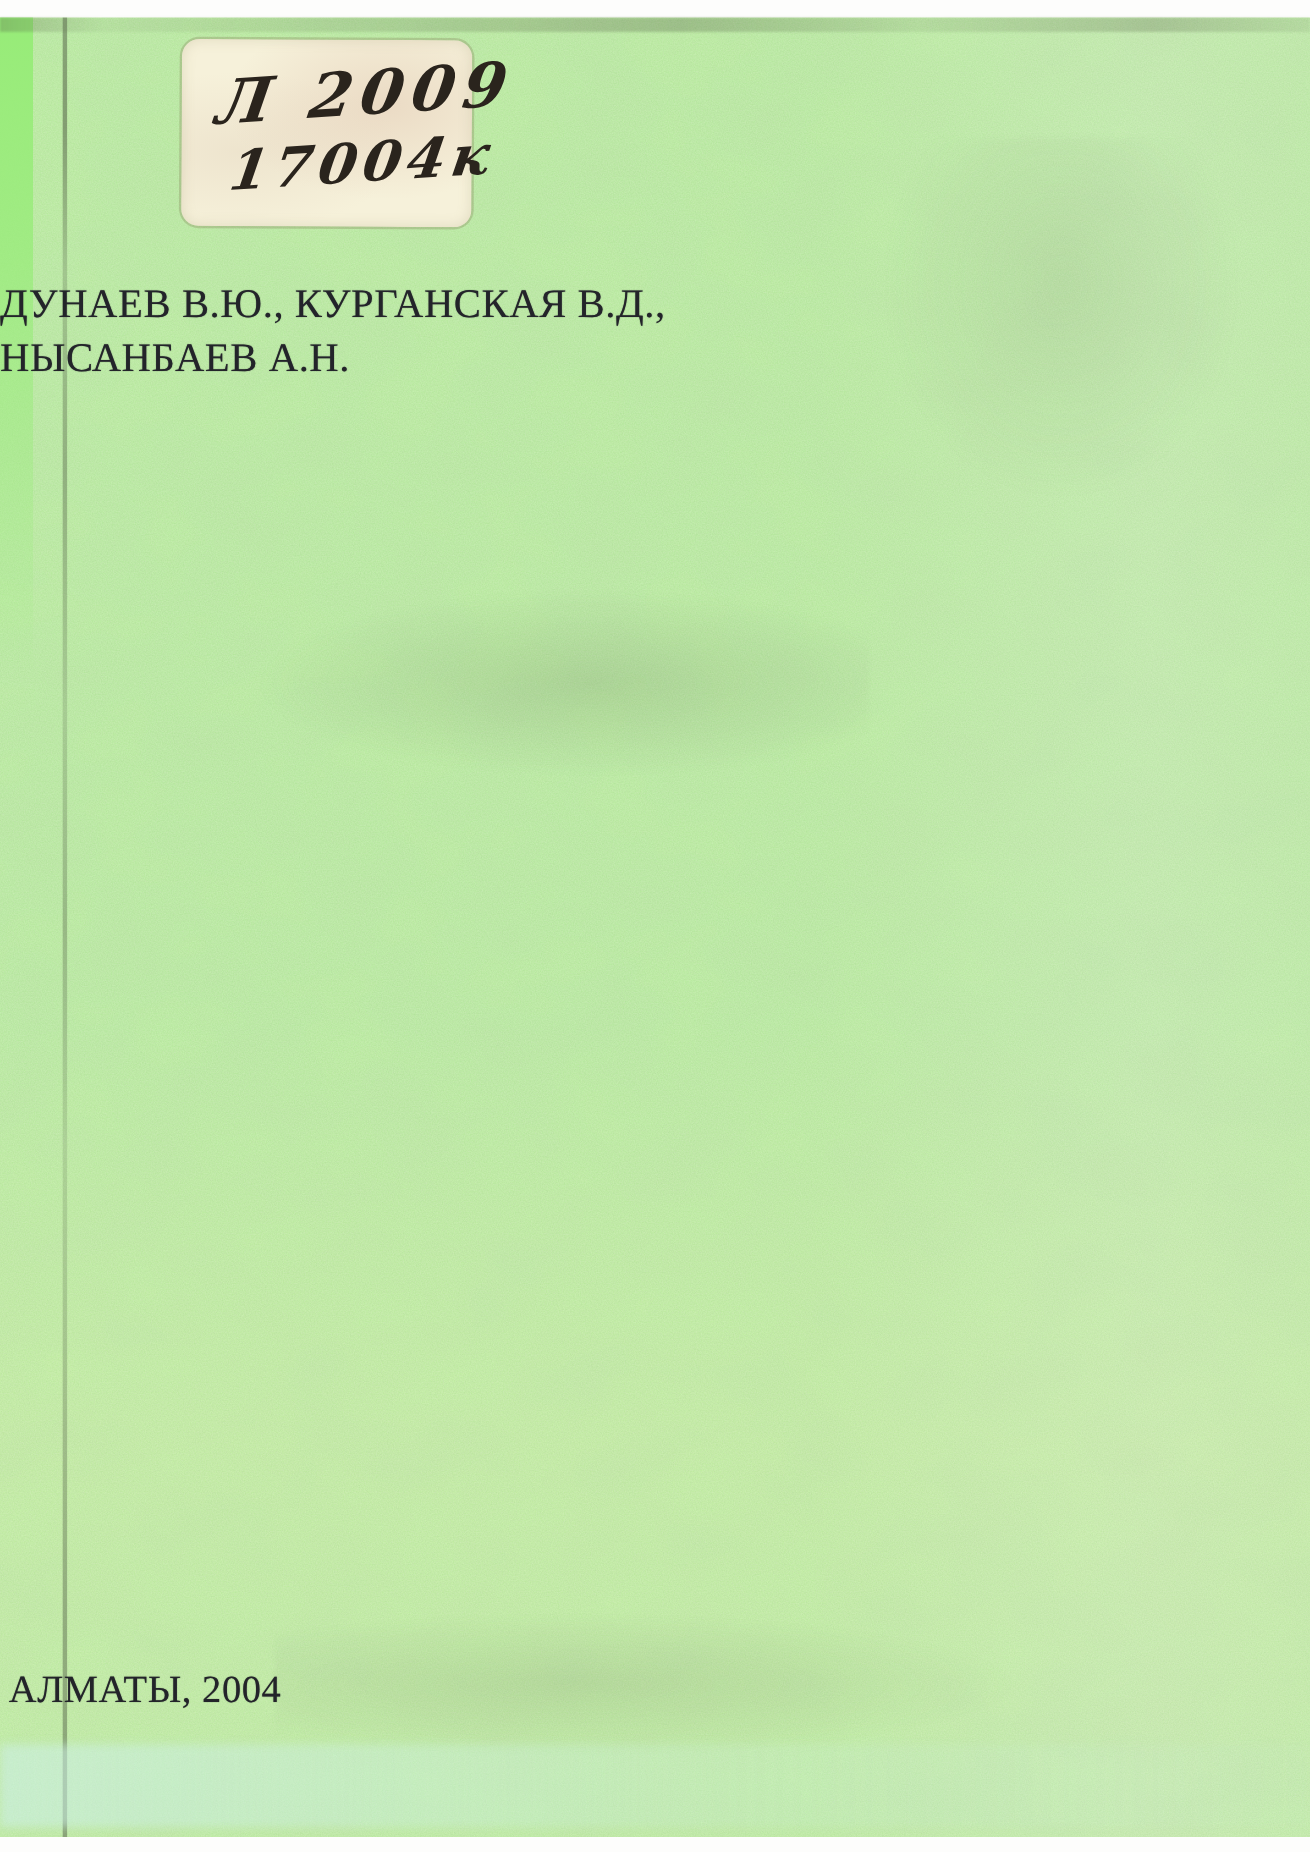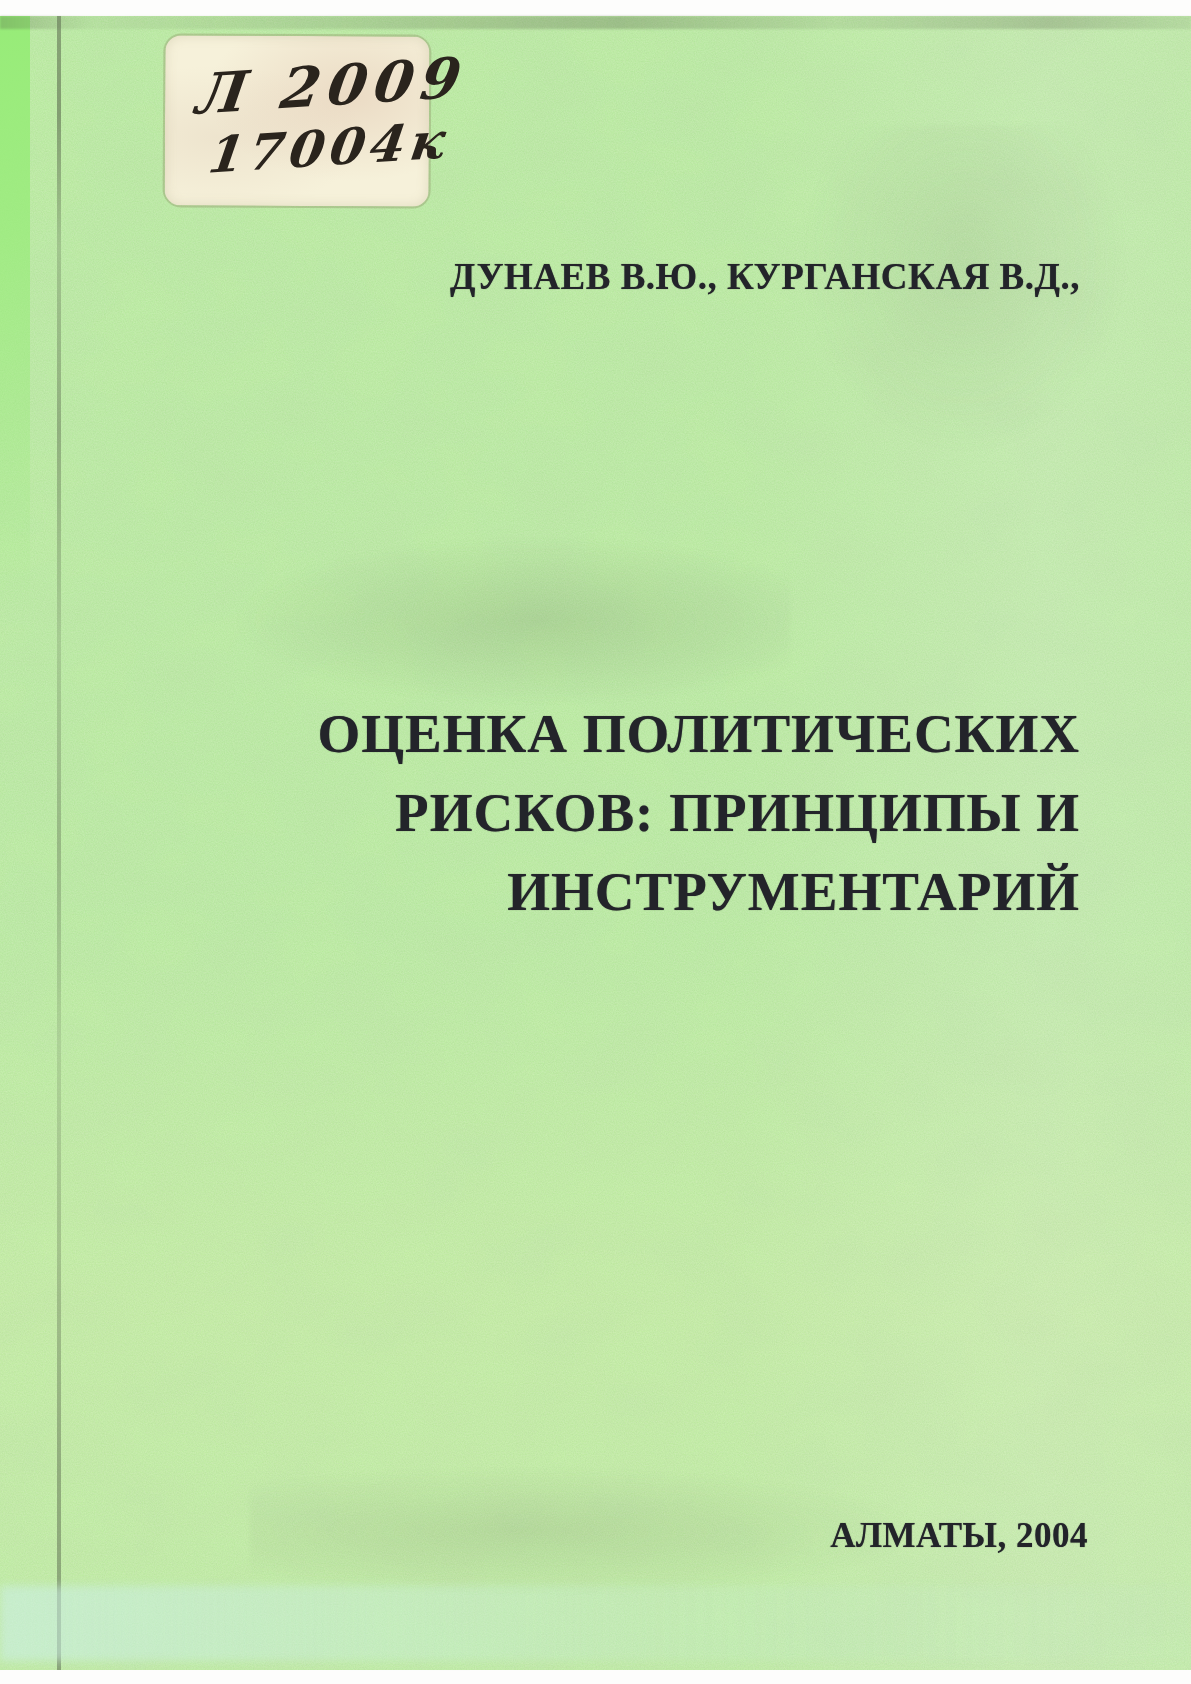--- a/index.html
+++ b/index.html
@@ -91,23 +91,23 @@
     font-style:italic;font-weight:bold;
     color:var(--hw-ink);
     transform:skewX(-12deg) rotate(-4deg);
     white-space:nowrap;
   }
   .hw-line1{left:34px;top:16px;font-size:56px;letter-spacing:7px;}
   .hw-line2{left:46px;top:82px;font-size:50px;letter-spacing:5px;}
   
   .print{
     position:absolute;left:0;width:1080px;
-    text-align:right;
+    text-align:left;
     color:var(--ink);
-    font-weight:bold;
+    font-weight:normal;
     text-shadow:0 0 1px rgba(35,36,42,0.65);
   }
   .authors{top:236px;font-size:37px;line-height:49px;letter-spacing:0.5px;}
   .title{top:678px;font-size:55px;line-height:79px;letter-spacing:1px;}
   .imprint{top:1500px;font-size:35px;letter-spacing:0.5px;transform:translateX(8px);}
 </style>
 </head>
 <body>
 
 <div class="page">
@@ -139,24 +139,20 @@
     <div class="stain stain-bottomleft"></div>
     <div class="band-bottom"></div>
 
     <div class="sticker">
       <div class="hw hw-line1">Л 2009</div>
       <div class="hw hw-line2">17004к</div>
     </div>
 
     <div class="print authors">
       <div>ДУНАЕВ В.Ю., КУРГАНСКАЯ В.Д.,</div>
+      <div>НЫСАНБАЕВ А.Н.</div>
     </div>
 
-    <div class="print title">
-      <div>ОЦЕНКА ПОЛИТИЧЕСКИХ</div>
-      <div>РИСКОВ: ПРИНЦИПЫ И</div>
-      <div>ИНСТРУМЕНТАРИЙ</div>
-    </div>
 
     <div class="print imprint">АЛМАТЫ, 2004</div>
 
   </div>
 </div>
 
 </body></html>

